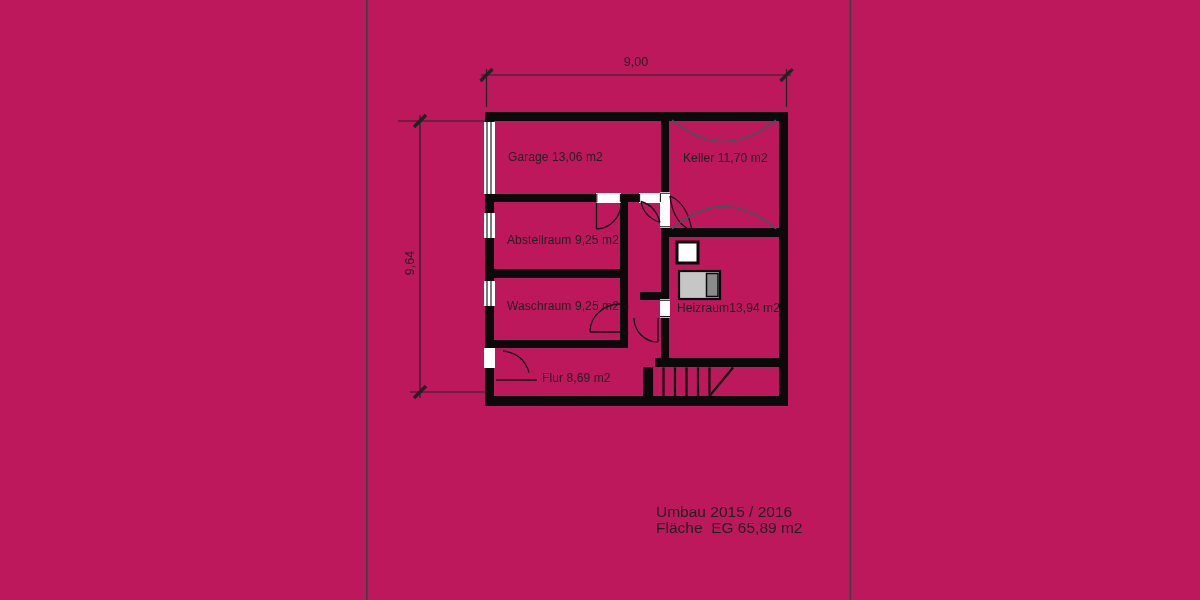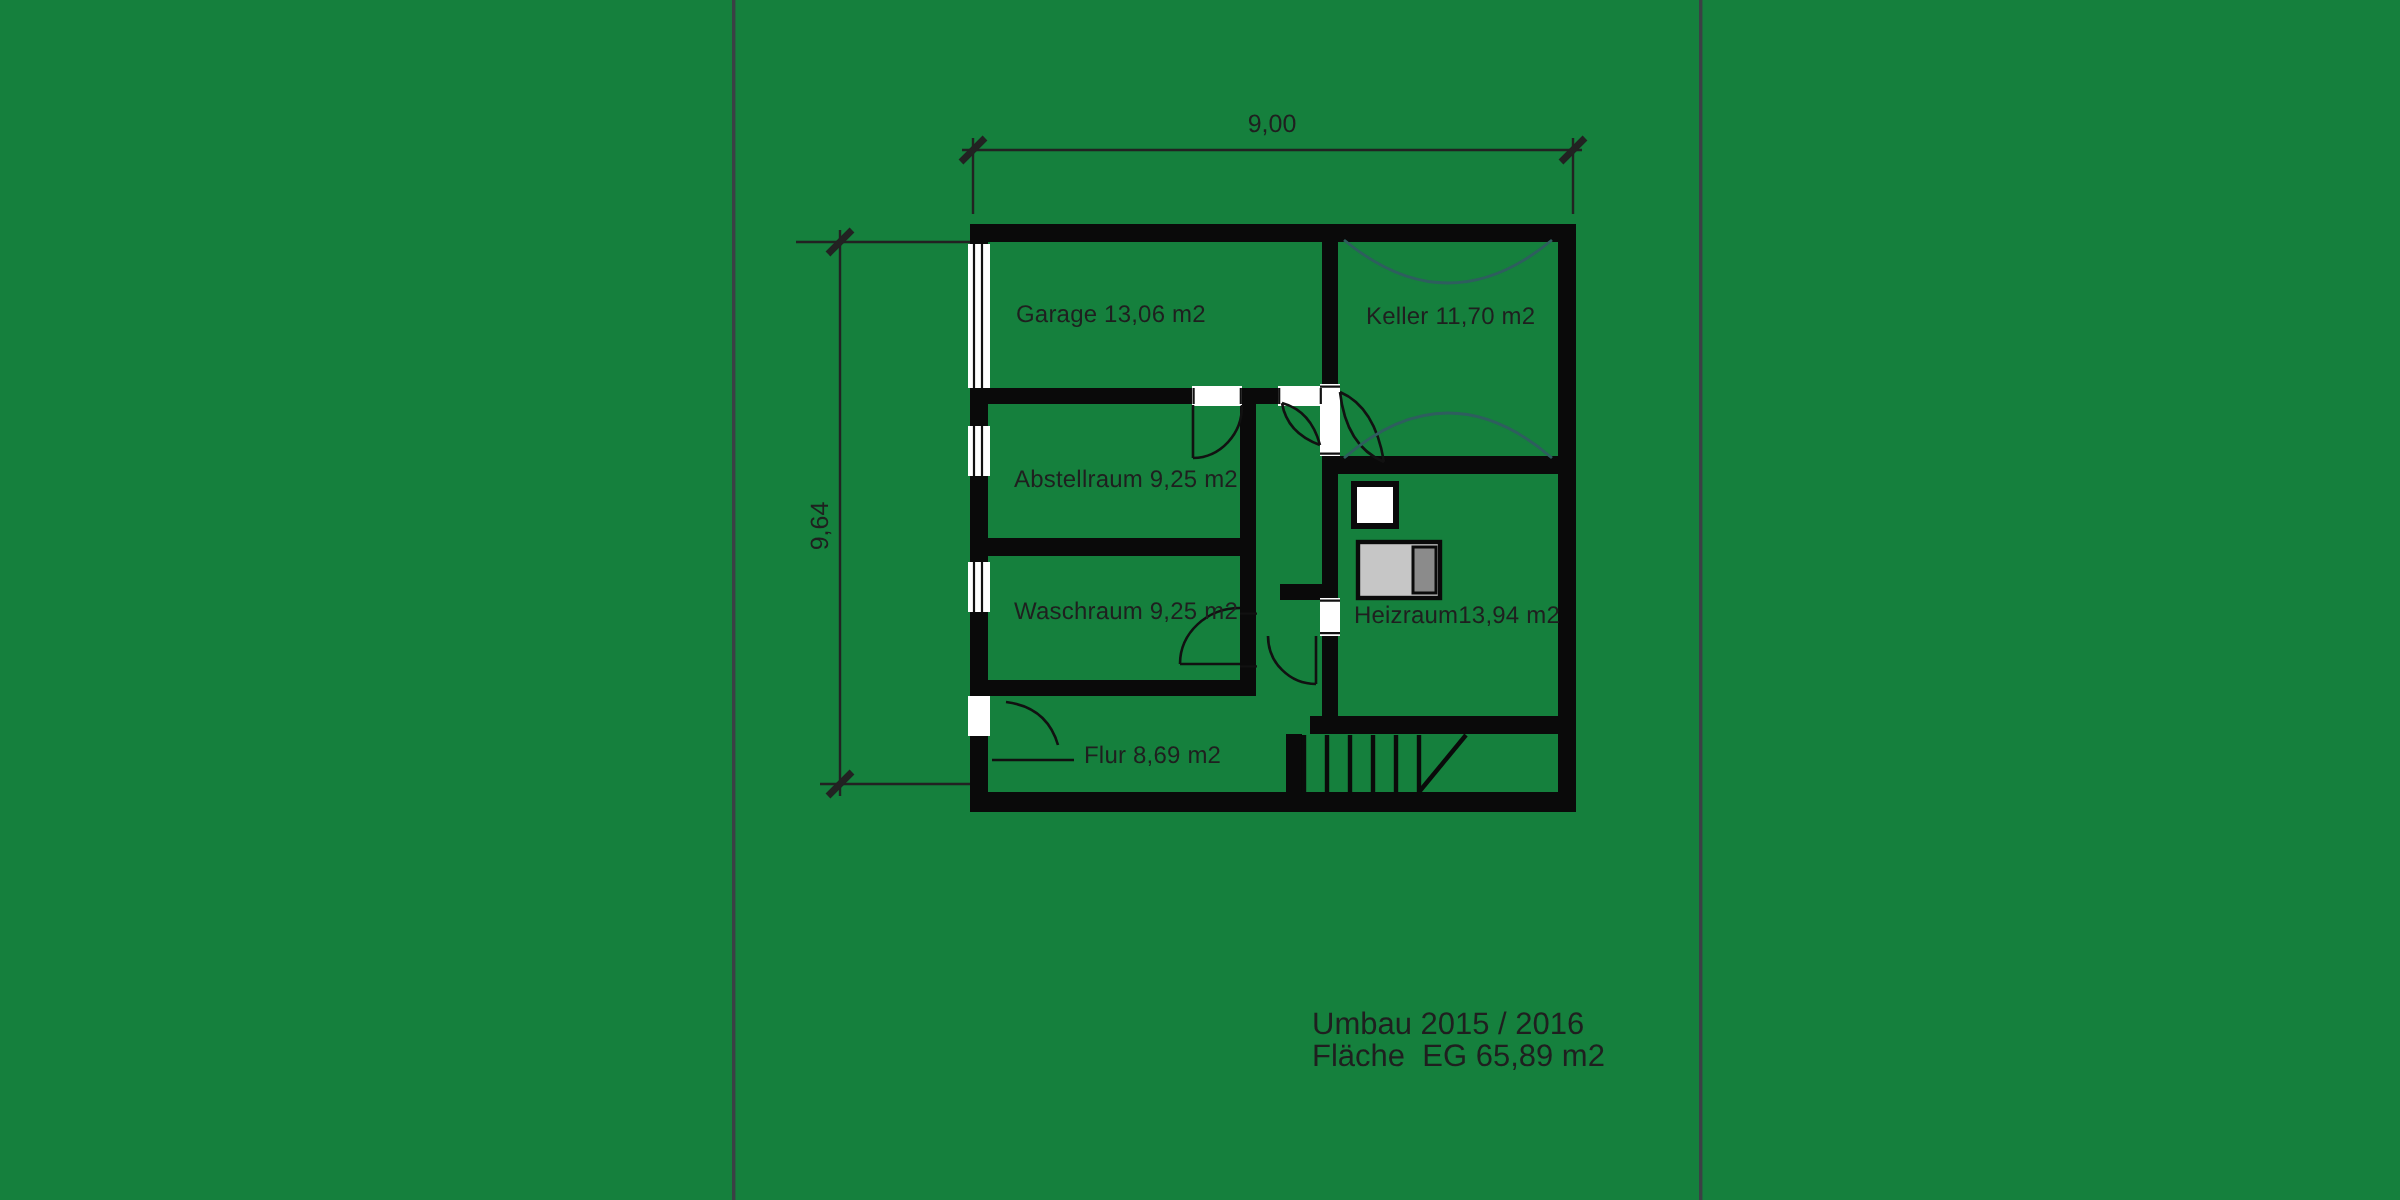--- a/index.html
+++ b/index.html
@@ -1,16 +1,16 @@
 <!DOCTYPE html>
 <html><head>
 <meta charset="utf-8">
 <style>
   html,body{margin:0;padding:0;background:#ffffff;}
-  .screen{position:relative;width:1200px;height:600px;background:#15803d;overflow:hidden;
+  .screen{position:relative;width:1200px;height:600px;background:#be185d;overflow:hidden;
           font-family:"Liberation Sans",sans-serif;}
   .screen svg{position:absolute;left:0;top:0;}
   svg text{font-family:"Liberation Sans",sans-serif;}
   .room-label{font-size:12px;letter-spacing:.1px;}
   .dim-label{font-size:12.5px;}
   .footer-label{font-size:15.5px;white-space:pre;}
 </style>
 </head>
 <body>
 

